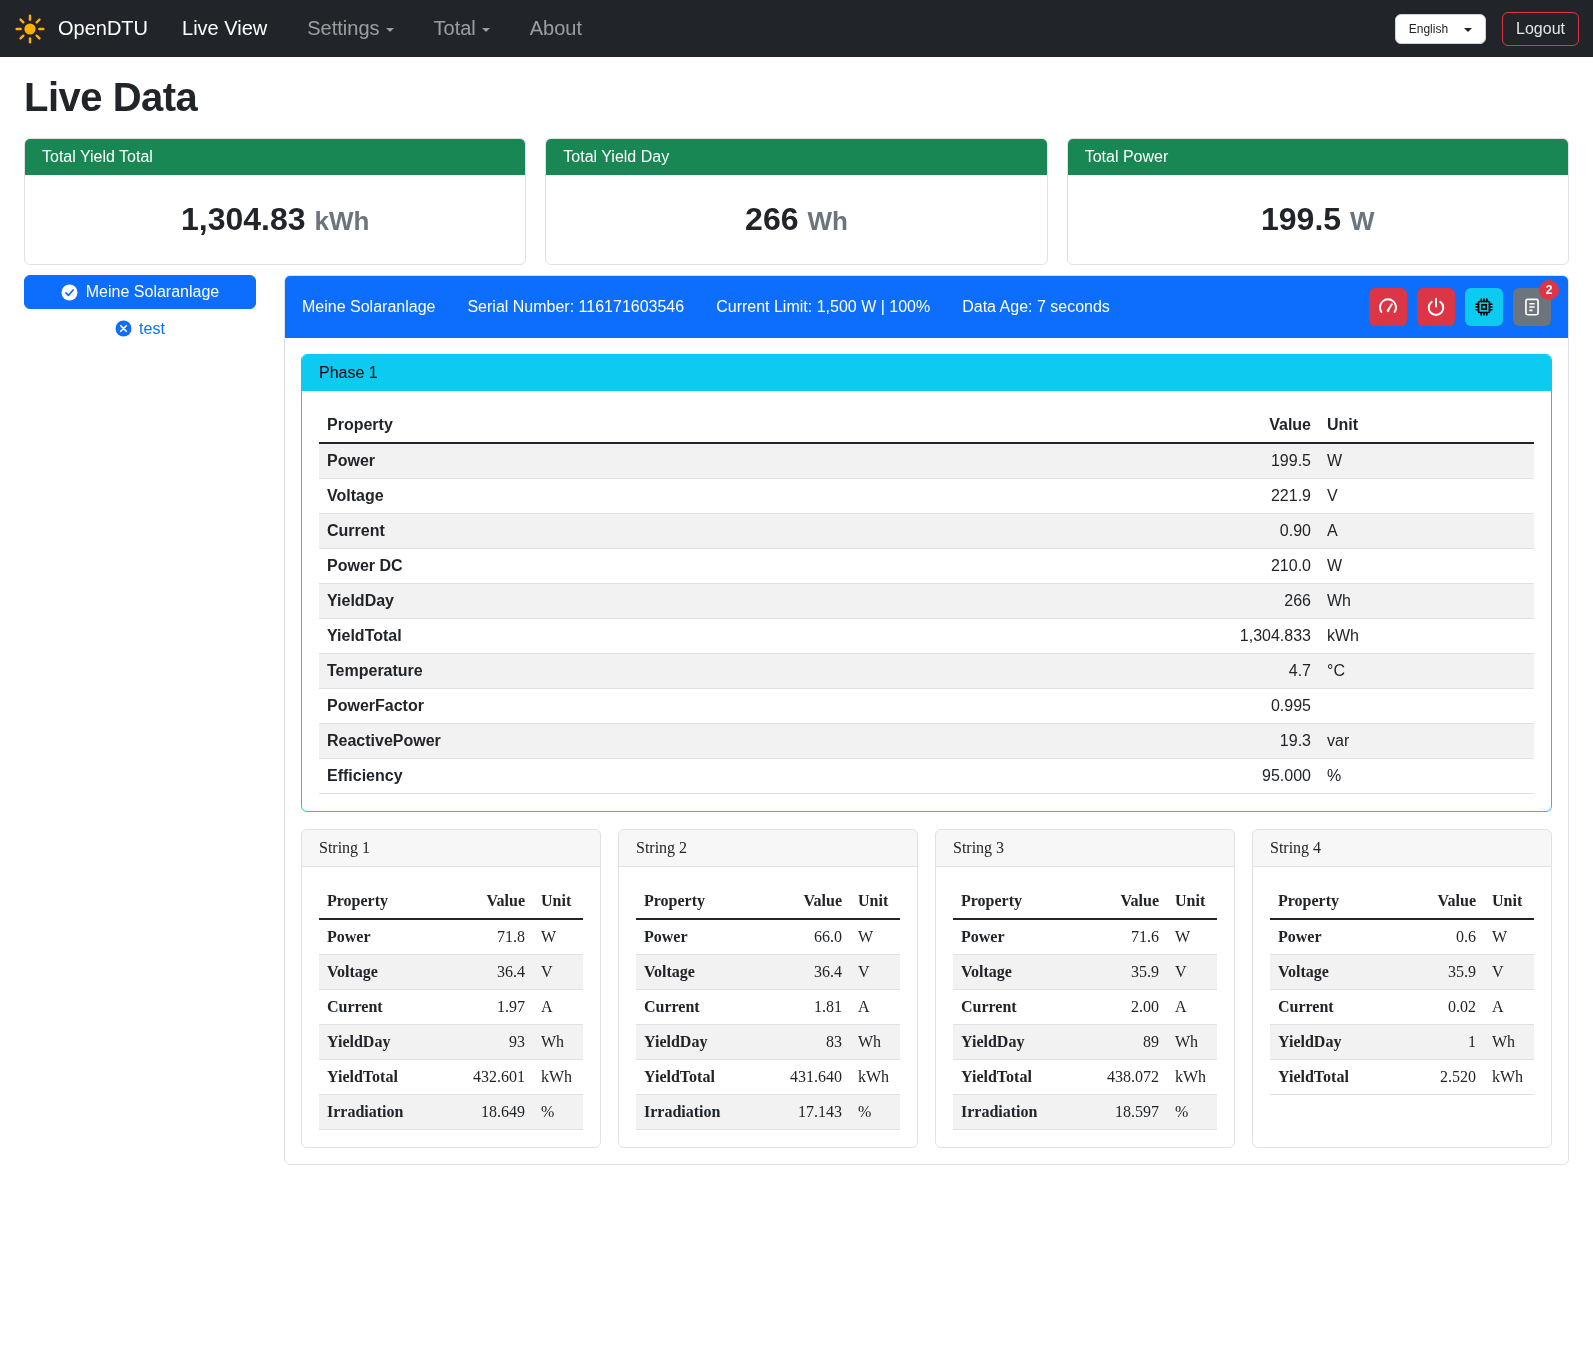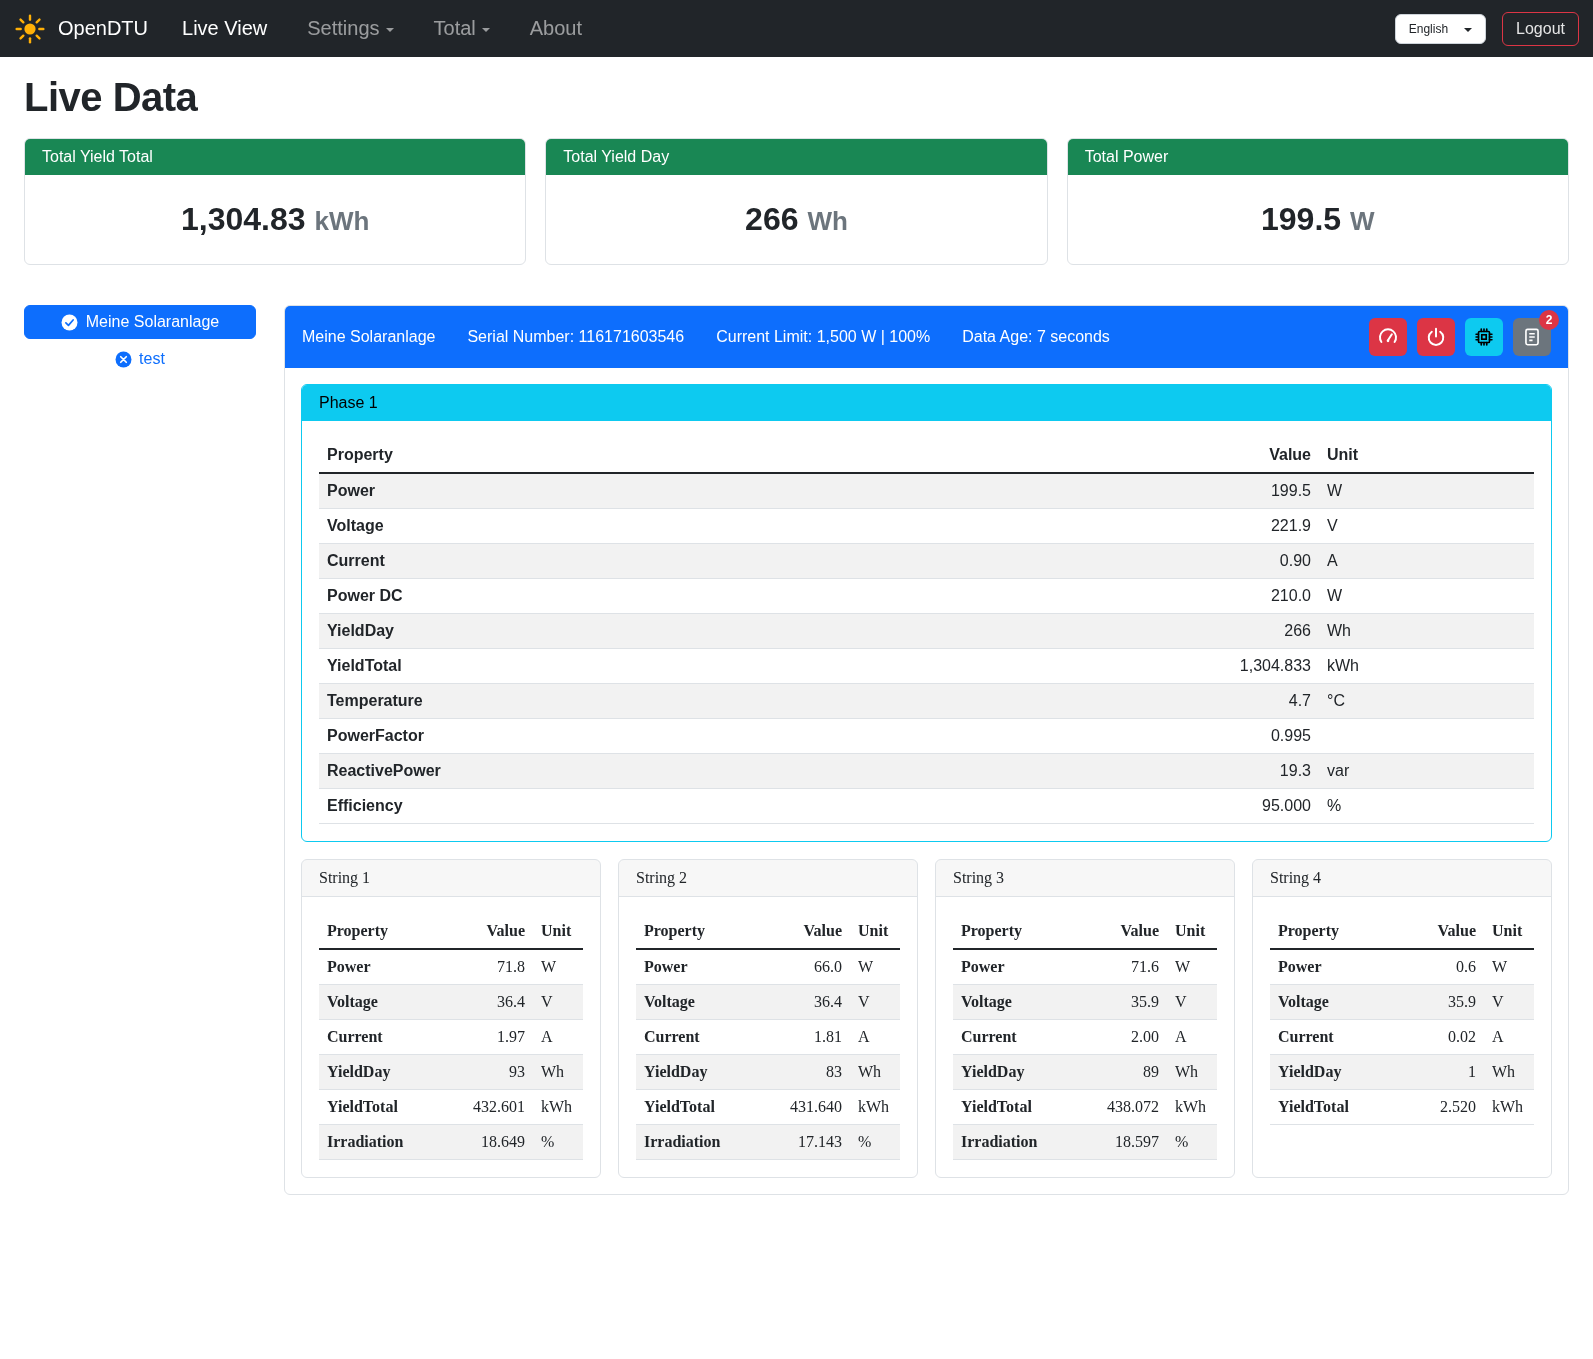--- a/index.html
+++ b/index.html
@@ -52,21 +52,21 @@
     background: transparent; color: #e5e5e5;
     border: 1px solid #dc3545; border-radius: 6px;
     padding: 7px 13px; font-size: 16px; font-family: inherit; cursor: pointer;
   }
 
   
   .container { padding: 0 24px 24px 24px; }
   h1.page-title { font-size: 40px; font-weight: 600; margin: 18px 0 18px; letter-spacing: -0.5px; }
 
   
-  .summary-row { display: flex; gap: 19px; margin-bottom: 40px; }
+  .summary-row { display: flex; gap: 19px; margin-bottom: 10px; }
   .summary-card {
     flex: 1; border: 1px solid #dee2e6; border-radius: 6px;
     overflow: hidden; background: #fff;
   }
   .summary-card-header { background: #198754; color: #fff; padding: 9px 17px; font-size: 16px; }
   .summary-card-body { padding: 26px 16px; text-align: center; }
   .summary-value { font-size: 32px; font-weight: 700; color: #212529; }
   .summary-unit { font-size: 26px; font-weight: 600; color: #6c757d; margin-left: 9px; }
 
   
@@ -77,21 +77,21 @@
     background: #0d6efd; color: #fff;
     border: 1px solid #0d6efd; border-radius: 6px;
     padding: 7px 12px; font-size: 16px; font-family: inherit;
     display: flex; align-items: center; justify-content: center; gap: 8px;
     cursor: pointer;
   }
   .inverter-alt {
     margin-top: 11px; width: 100%;
     background: none; border: none; font-family: inherit; font-size: 16px;
     color: #0d6efd;
-    display: flex; align-items: center; justify-content: center; gap: 7px;
+    display: flex; justify-content: center; gap: 7px;
     cursor: pointer;
   }
 
   
   .main-panel {
     flex: 1;
     border: 1px solid #dee2e6; border-radius: 6px;
     background: #fff; overflow: hidden;
   }
   .panel-header {

